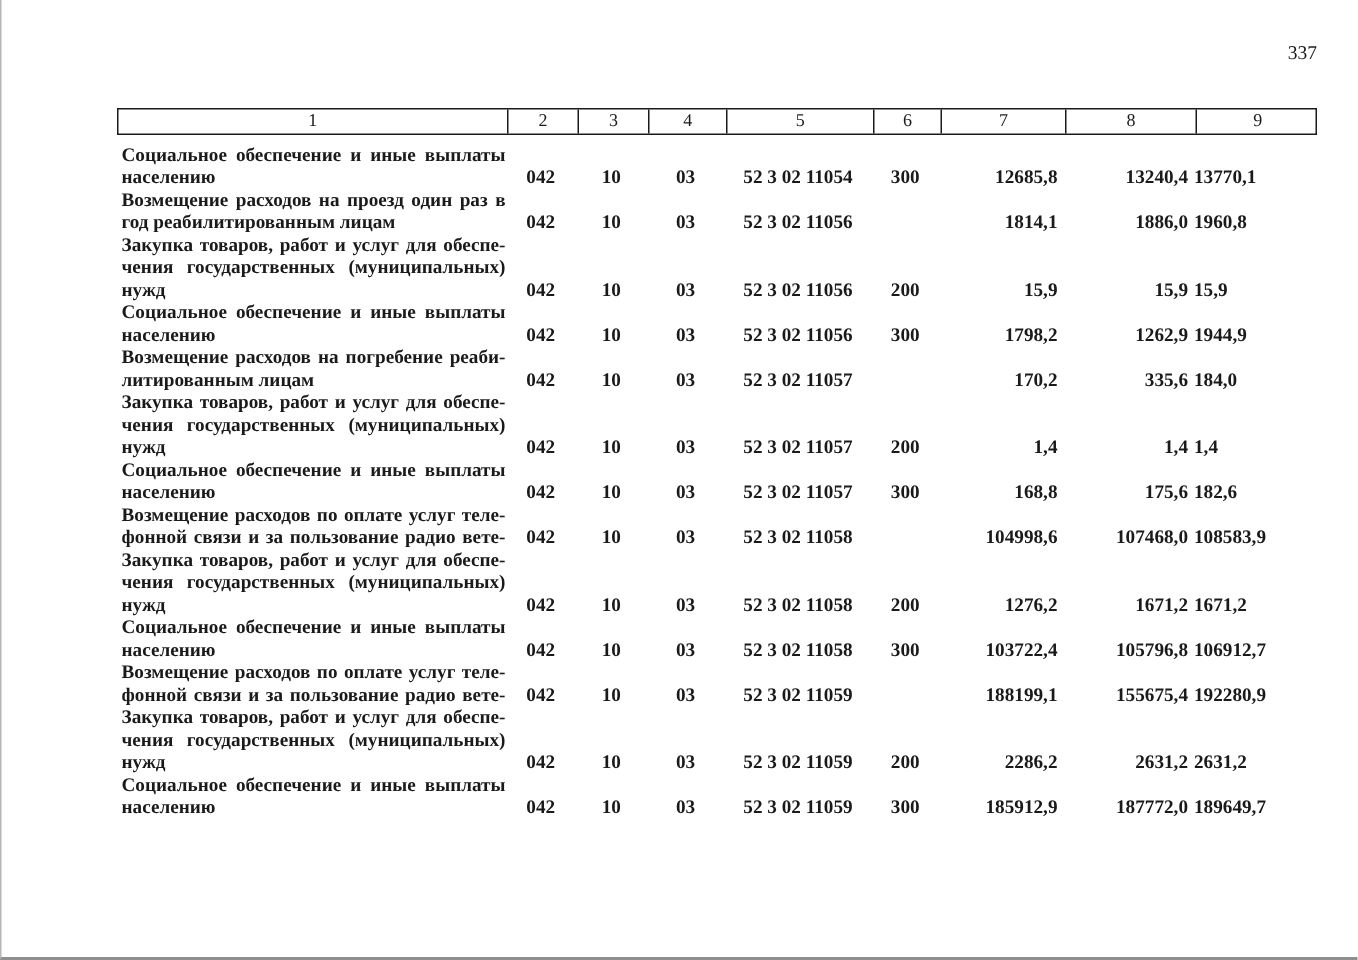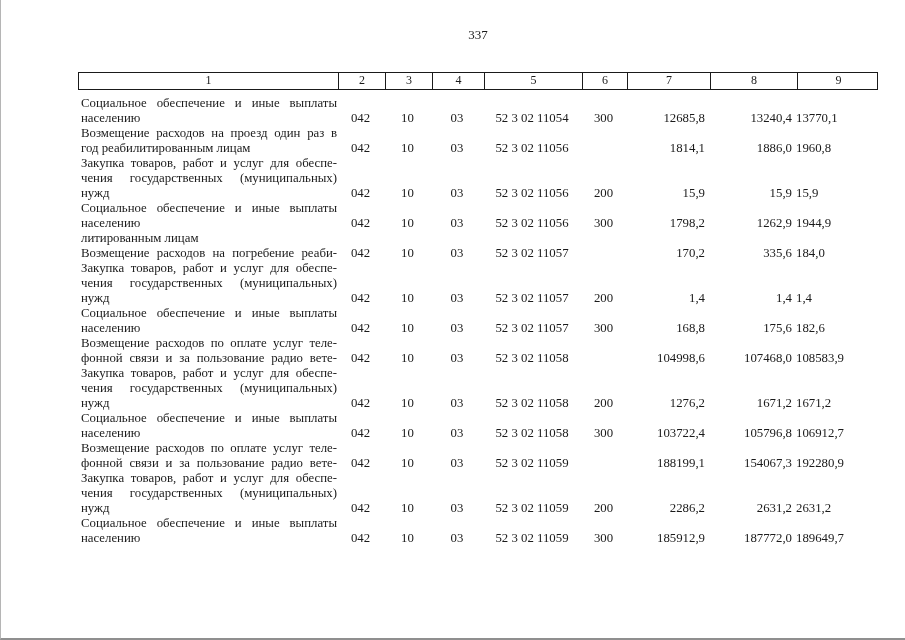--- a/index.html
+++ b/index.html
@@ -9,42 +9,42 @@
     font-family: "Liberation Serif", "DejaVu Serif", serif;
     color: #1a1a1a;
     position: relative;
     overflow: hidden;
     border-left: 1px solid #b5b5b5;
     border-bottom: 2px solid #8f8f8f;
   }
   .page-number {
     position: absolute;
     top: 27px; left: 77px; width: 800px;
-    text-align: center;
+    text-align: right;
     font-size: 13px; line-height: 15px;
   }
   .table-wrap {
     position: absolute;
     top: 72px; left: 77px; width: 800px;
   }
   .grid-cols {
     display: grid;
     grid-template-columns: 259px 47px 47px 52px 98px 45px 83px 87px 82px;
   }
   .thead {
     border: 1.5px solid #1a1a1a;
     height: 18px;
   }
   .thead .hcell {
     font-size: 12px; line-height: 14.5px;
     text-align: center;
     border-left: 1px solid #1a1a1a;
   }
   .thead .hcell:first-child { border-left: none; }
-  .tbody { margin-top: 6px; }
+  .tbody { margin-top: 6px; font-weight: bold; }
   .trow { align-items: end; }
   .cell {
     font-size: 12.8px;
     height: 15px; line-height: 15px;
     white-space: nowrap;
     overflow: hidden;
   }
   .desc { padding-left: 3px; padding-right: 0; }
   .line {
     font-size: 12.8px;
@@ -130,22 +130,22 @@
     <div class="cell c-center">03</div>
     <div class="cell c-center">52 3 02 11056</div>
     <div class="cell c-center">300</div>
     <div class="cell c-right">1798,2</div>
     <div class="cell c-right">1262,9</div>
     <div class="cell c-right-flush">1944,9</div>
   </div>
 
   <div class="trow grid-cols">
     <div class="desc">
+          <div class="line just">Возмещение расходов на погребение реаби-</div>
           <div class="line">литированным лицам</div>
-          <div class="line just">Возмещение расходов на погребение реаби-</div>
         </div>
     <div class="cell c-center">042</div>
     <div class="cell c-center">10</div>
     <div class="cell c-center">03</div>
     <div class="cell c-center">52 3 02 11057</div>
     <div class="cell c-center"></div>
     <div class="cell c-right">170,2</div>
     <div class="cell c-right">335,6</div>
     <div class="cell c-right-flush">184,0</div>
   </div>
@@ -231,21 +231,21 @@
     <div class="desc">
           <div class="line just">Возмещение расходов по оплате услуг теле-</div>
           <div class="line just">фонной связи и за пользование радио вете-</div>
         </div>
     <div class="cell c-center">042</div>
     <div class="cell c-center">10</div>
     <div class="cell c-center">03</div>
     <div class="cell c-center">52 3 02 11059</div>
     <div class="cell c-center"></div>
     <div class="cell c-right">188199,1</div>
-    <div class="cell c-right">154067,3</div>
+    <div class="cell c-right">155675,4</div>
     <div class="cell c-right-flush">192280,9</div>
   </div>
 
   <div class="trow grid-cols">
     <div class="desc">
           <div class="line just">Закупка товаров, работ и услуг для обеспе-</div>
           <div class="line just">чения государственных (муниципальных)</div>
           <div class="line">нужд</div>
         </div>
     <div class="cell c-center">042</div>

